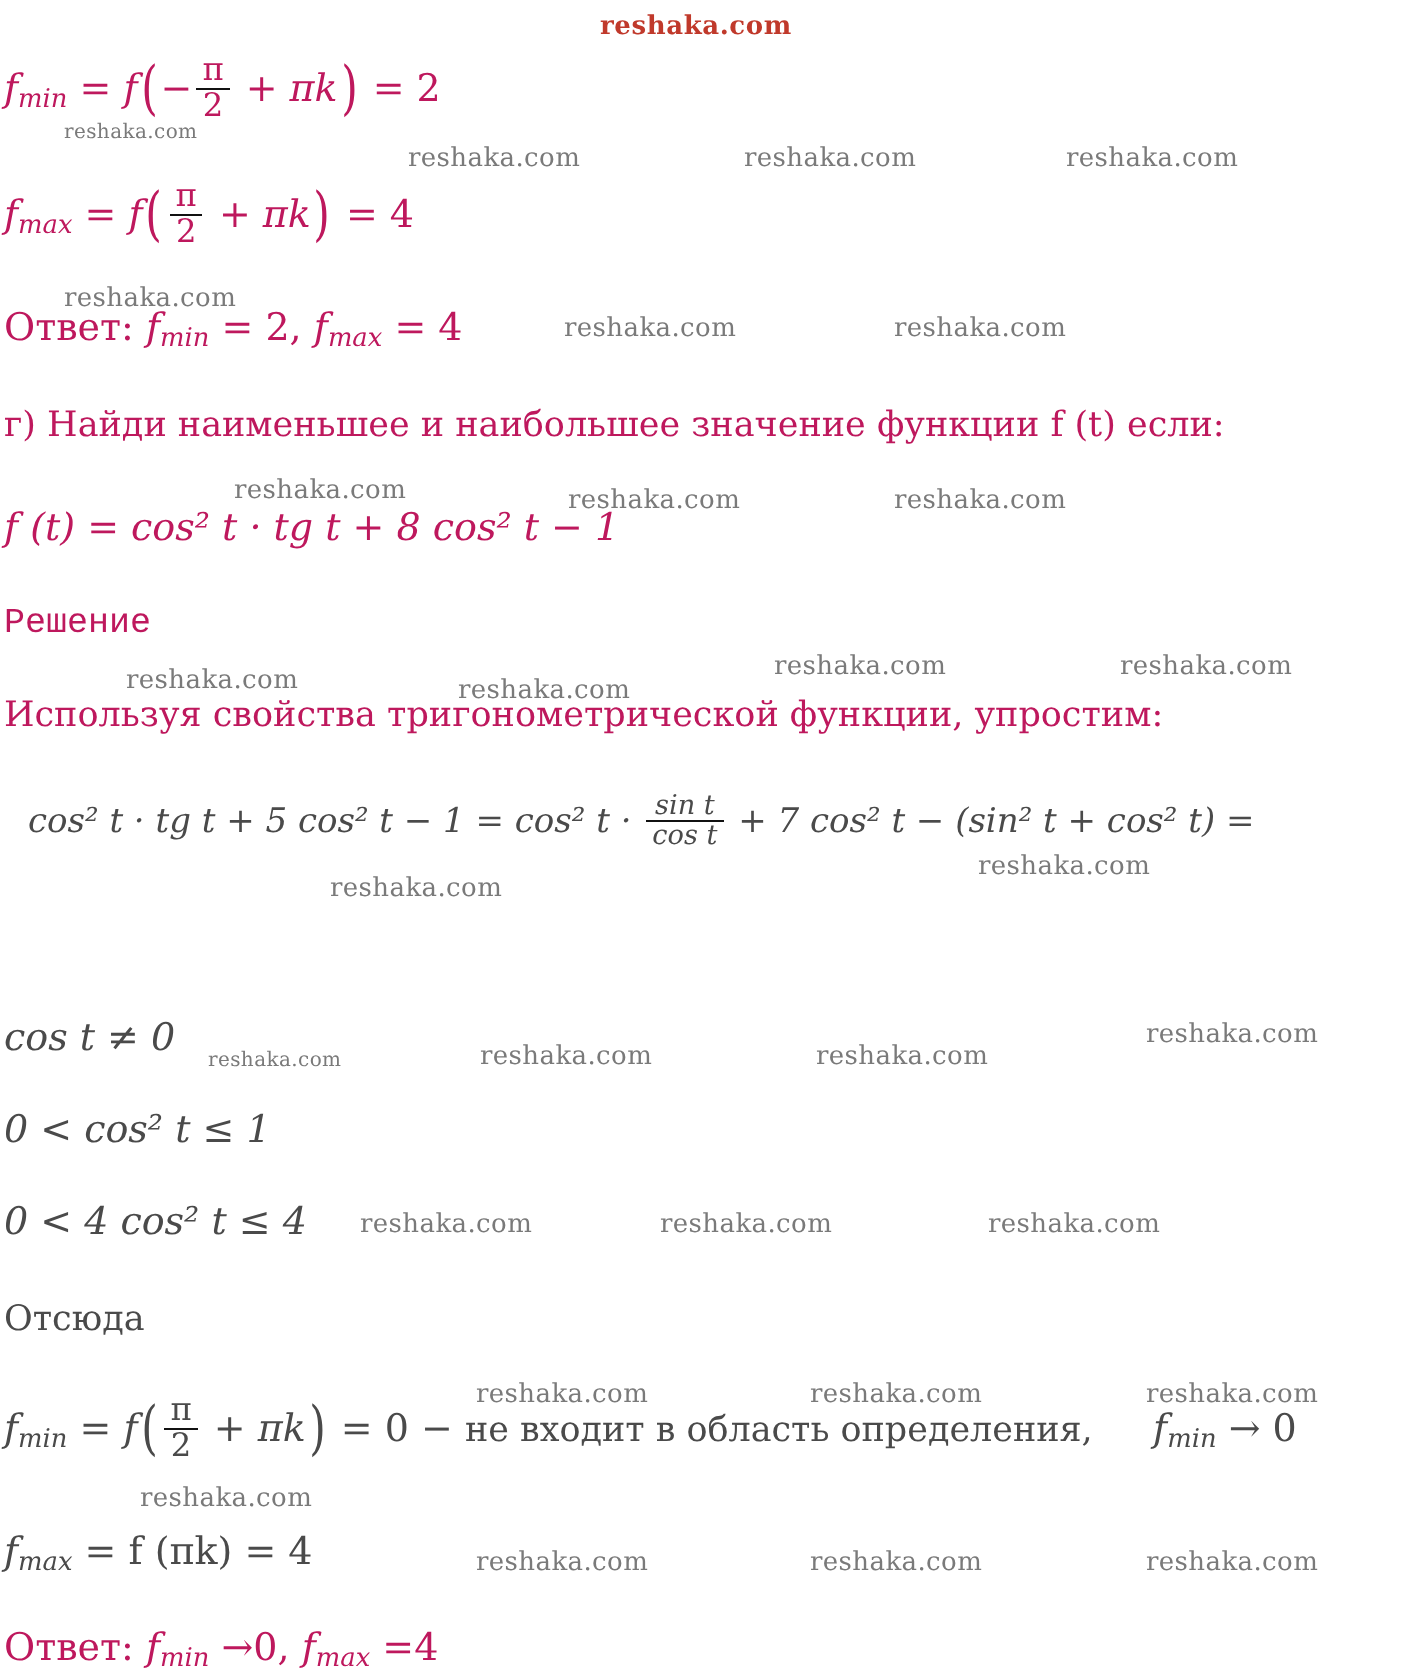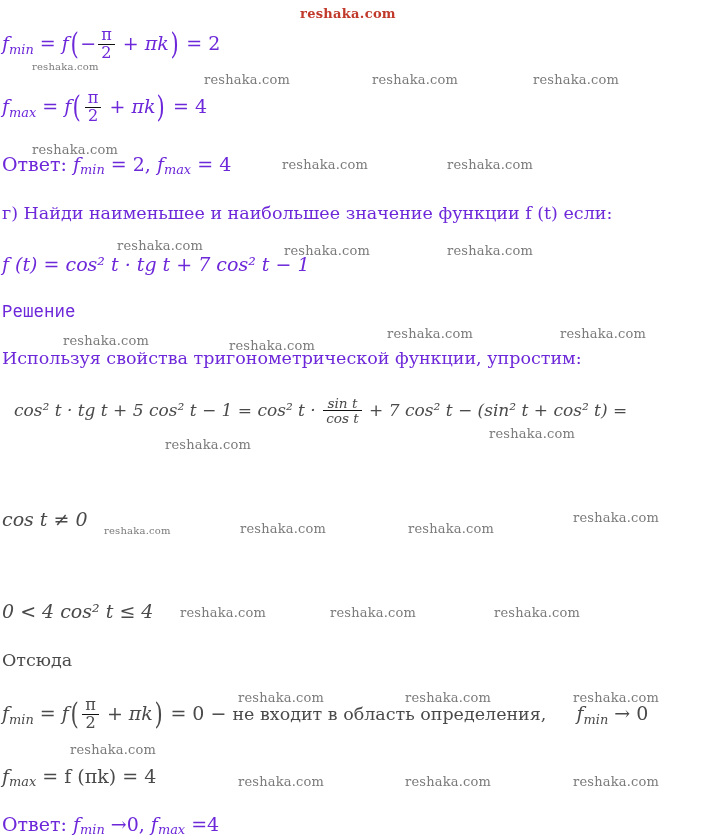--- a/index.html
+++ b/index.html
@@ -35,21 +35,21 @@
     color: #c0392b;
     font-weight: bold;
     font-size: 13px;
     letter-spacing: 0.3px;
   }
   
   .line {
     position: absolute;
     white-space: nowrap;
     font-family: "DejaVu Serif", serif;
-    color: #6d28d9;
+    color: #be185d;
   }
   .math {
     font-style: italic;
     font-size: 19px;
   }
   .text {
     font-size: 17px;
     font-style: normal;
   }
   .mathsmall { font-size: 17px; }
@@ -136,32 +136,33 @@
   <div class="line math" style="left:2px; top:91px;">
     <span style="font-style:italic;">f</span><span class="sub">max</span><span> = f</span><span class="paren">(</span><span class="frac"><span class="num up">π</span><span class="den up">2</span></span><span> + πk</span><span class="paren">)</span><span class="up"> = 4</span>
   </div>
 
   <div class="line math" style="left:2px; top:153px;">
     <span class="up">Ответ: </span><span style="font-style:italic;">f</span><span class="sub">min</span><span class="up"> = 2, </span><span style="font-style:italic;">f</span><span class="sub">max</span><span class="up"> = 4</span>
   </div>
 
   <div class="line text" style="left:2px; top:203px; font-size:17.5px;">г) Найди наименьшее и наибольшее значение функции f (t) если:</div>
 
-  <div class="line math" style="left:2px; top:253px;">f (t) = cos² t · tg t + 7 cos² t − 1</div>
+  <div class="line math" style="left:2px; top:253px;">f (t) = cos² t · tg t + 8 cos² t − 1</div>
 
   <div class="line text" style="left:2px; top:302px; font-size:17.5px;font-family:Liberation Mono, monospace;">Решение</div>
 
   <div class="line text" style="left:2px; top:348px; font-size:17.5px;">Используя свойства тригонометрической функции, упростим:</div>
 
   <div class="line mathsmall faded" style="left:14px; top:397px; font-style:italic;">
     <span>cos² t · tg t + 5 cos² t − 1 = cos² t · </span><span class="frac" style="font-size:0.8em;"><span class="num">sin t</span><span class="den">cos t</span></span><span> + 7 cos² t − (sin² t + cos² t) =</span>
   </div>
 
 
   <div class="line math faded" style="left:2px; top:508px;">cos t ≠ 0</div>
+  <div class="line math faded" style="left:2px; top:554px;">0 &lt;  cos² t ≤ 1</div>
   <div class="line math faded" style="left:2px; top:600px;">0 &lt; 4 cos² t ≤ 4</div>
 
   <div class="line text faded" style="left:2px; top:650px; font-size:17.5px;">Отсюда</div>
 
   <div class="line math faded" style="left:2px; top:698px;">
     <span style="font-style:italic;">f</span><span class="sub">min</span><span> = f</span><span class="paren">(</span><span class="frac"><span class="num up">π</span><span class="den up">2</span></span><span> + πk</span><span class="paren">)</span><span class="up"> = 0 − </span><span class="up" style="font-size:0.92em;">не входит в область определения,</span><span class="up">&nbsp;&nbsp;&nbsp;&nbsp;&nbsp;</span><span style="font-style:italic;">f</span><span class="sub">min</span><span class="up"> → 0</span>
   </div>
 
   <div class="line math faded" style="left:2px; top:765px;">
     <span style="font-style:italic;">f</span><span class="sub">max</span><span class="up"> = f (πk) = 4</span>

